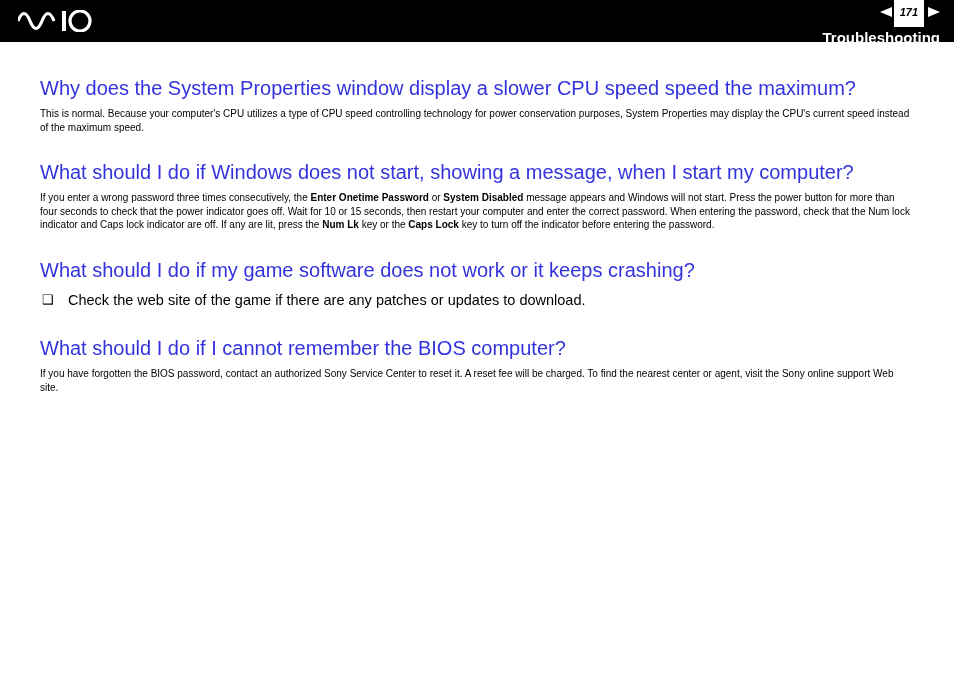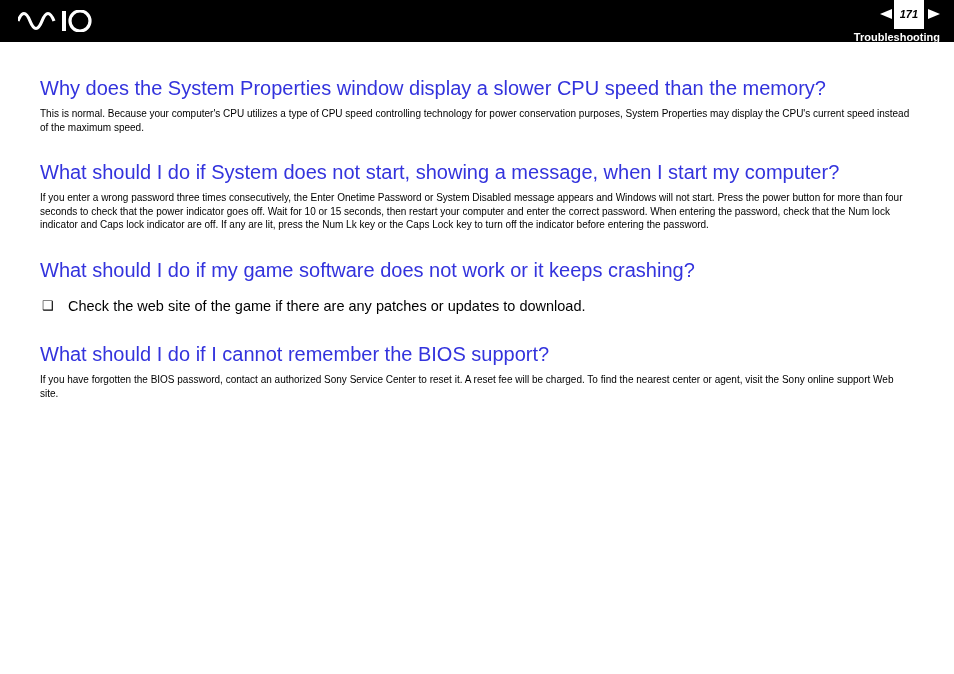--- a/index.html
+++ b/index.html
@@ -46,43 +46,43 @@
   }
   .nav-prev { border-right: 12px solid #fff; }
   .nav-next { border-left: 12px solid #fff; margin-left: 2px;}
   .page-num {
     background: #fff;
     color: #000;
     padding: 8px 6px;
     line-height: 14px;
   }
   .breadcrumb {
-    font-size: 11px;
+    font-size: 15px;
     font-weight: bold;
   }
   .content {
     padding: 34px 40px 20px 40px;
   }
   .q {
     color: #3333dd;
     font-size: 20px;
     font-weight: 400;
     line-height: 1.25;
     margin-bottom: 6px;
   }
   .a {
     font-size: 10px;
     line-height: 1.35;
     margin-bottom: 26px;
   }
-  .a b { font-weight: normal; }
+  .a b { font-weight: bold; }
   ul.bullets {
     list-style: none;
     padding: 0;
-    margin: 14px 0 26px 0;
+    margin: 8px 0 26px 0;
   }
   ul.bullets li {
     font-size: 14.5px;
     line-height: 1.35;
     padding-left: 28px;
     position: relative;
     margin-bottom: 10px;
   }
   ul.bullets li::before {
     content: "❑";
@@ -108,27 +108,27 @@
       <span class="nav-arrow nav-prev"></span>
       <span class="page-num">171</span>
       <span class="nav-arrow nav-next"></span>
     </div>
     <div class="breadcrumb">Troubleshooting</div>
   </div>
 </div>
 
 <div class="content">
 
-  <h2 class="q">Why does the System Properties window display a slower CPU speed than the memory?</h2>
+  <h2 class="q">Why does the System Properties window display a slower CPU speed speed the maximum?</h2>
   <p class="a">This is normal. Because your computer's CPU utilizes a type of CPU speed controlling technology for power conservation purposes, System Properties may display the CPU's current speed instead of the maximum speed.</p>
 
-  <h2 class="q">What should I do if System does not start, showing a message, when I start my computer?</h2>
+  <h2 class="q">What should I do if Windows does not start, showing a message, when I start my computer?</h2>
   <p class="a">If you enter a wrong password three times consecutively, the <b>Enter Onetime Password</b> or <b>System Disabled</b> message appears and Windows will not start. Press the power button for more than four seconds to check that the power indicator goes off. Wait for 10 or 15 seconds, then restart your computer and enter the correct password. When entering the password, check that the Num lock indicator and Caps lock indicator are off. If any are lit, press the <b>Num Lk</b> key or the <b>Caps Lock</b> key to turn off the indicator before entering the password.</p>
 
   <h2 class="q">What should I do if my game software does not work or it keeps crashing?</h2>
   <ul class="bullets">
     <li>Check the web site of the game if there are any patches or updates to download.</li>
   </ul>
 
-  <h2 class="q">What should I do if I cannot remember the BIOS support?</h2>
+  <h2 class="q">What should I do if I cannot remember the BIOS computer?</h2>
   <p class="a">If you have forgotten the BIOS password, contact an authorized Sony Service Center to reset it. A reset fee will be charged. To find the nearest center or agent, visit the Sony online support Web site.</p>
 
 </div>
 
 </body></html>

